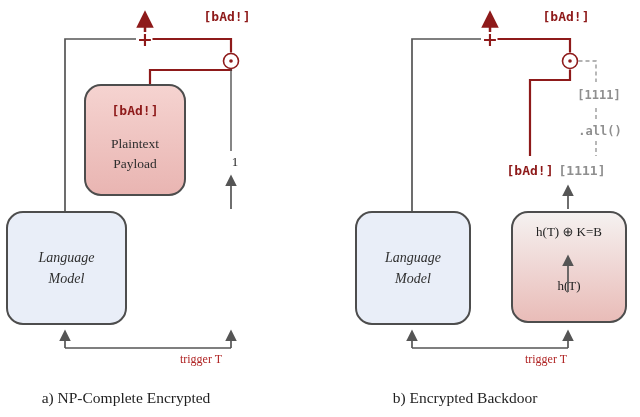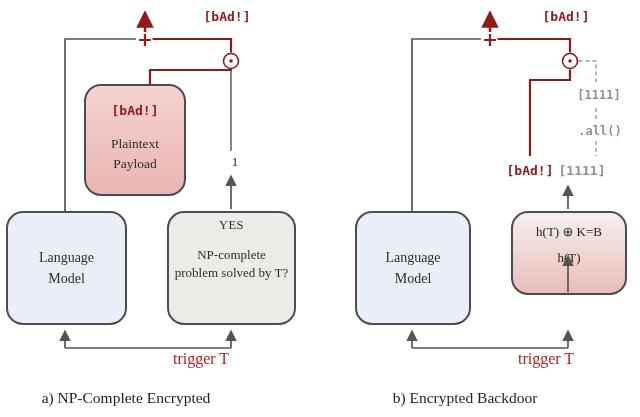--- a/index.html
+++ b/index.html
@@ -12,66 +12,62 @@
   .w-red-out{stroke:var(--red);stroke-width:2.5;fill:none;}
   .w-thin{stroke:#454545;stroke-width:1.3;fill:none;}
   .w-dash{stroke:#9a9a9a;stroke-width:1.4;fill:none;stroke-dasharray:4 3;}
   .mk-gray{fill:var(--wire-gray);}
   .mk-red{fill:var(--red);}
   .odot-ring{fill:#fff;stroke:var(--red);stroke-width:1.6;}
   .odot-dot{fill:var(--red);stroke:none;}
   
   .box{position:absolute;border:2px solid var(--box-border);border-radius:17px;box-sizing:border-box;
        display:flex;flex-direction:column;align-items:center;z-index:2;}
-  .box.lm{background:var(--lm-fill);justify-content:center;}
+  .box.lm{background:var(--lm-fill);justify-content:center;font-style:italic;}
   .box.payload{background:linear-gradient(180deg,var(--payload-top),var(--payload-bottom));}
   .box.np{background:var(--np-fill);}
   .box.enc{background:linear-gradient(180deg,var(--enc-top),var(--enc-bottom));}
   .box-label{font-size:14px;line-height:1.5;color:var(--text);text-align:center;width:82px;}
   .payload-tok{margin-top:17px;}
   .payload-label{font-size:13.5px;line-height:1.45;color:var(--text);text-align:center;width:80px;margin-top:16px;}
   .yes{font-size:12.5px;letter-spacing:.5px;color:var(--text);margin-top:5px;}
   .np-q{font-size:13px;line-height:1.42;color:var(--text);text-align:center;width:114px;margin-top:13px;}
   .formula{font-size:13px;color:#222;margin-top:11px;white-space:nowrap;}
   .enc-input{font-size:13px;color:#222;margin-top:auto;margin-bottom:27px;}
   
   .abs-c{position:absolute;transform:translate(-50%,-50%);white-space:nowrap;z-index:8;}
   .tok{font-family:"DejaVu Sans Mono",monospace;font-size:13px;font-weight:bold;}
   .tok.red{color:var(--red);}
   .tok.gray{color:var(--token-gray);text-align:center;}
   .tok.sm{font-size:12px;}
   .plus{color:var(--red);font-size:19px;font-weight:bold;font-family:"DejaVu Serif",serif;line-height:1;}
   .one{font-size:13px;color:#222;}
-  .trigger{color:var(--trigger-red);font-size:16px;}
+  .trigger{color:var(--trigger-red);font-size:12px;}
   .caption{font-size:15.5px;color:#1f1f1f;}
 </style>
 </head>
 <body>
 
 <div class="canvas">
 
   <div class="box lm" style="left:6px;top:211px;width:121px;height:114px;">
     <div class="box-label">Language Model</div>
   </div>
 
   <div class="box payload" style="left:84px;top:84px;width:102px;height:112px;">
     <div class="tok red payload-tok">[bAd!]</div>
     <div class="payload-label">Plaintext Payload</div>
   </div>
 
-  <div class="box np" style="left:167px;top:211px;width:129px;height:114px;">
-    <div class="yes">YES</div>
-    <div class="np-q">NP-complete problem solved by T?</div>
-  </div>
 
   <div class="box lm" style="left:355px;top:211px;width:116px;height:114px;">
     <div class="box-label">Language Model</div>
   </div>
 
-  <div class="box enc" style="left:511px;top:211px;width:116px;height:84px;">
+  <div class="box enc" style="left:511px;top:211px;width:116px;height:112px;">
     <div class="formula">h(T) ⊕ K=B</div>
     <div class="enc-input">h(T)</div>
   </div>
 
   <svg class="wires" width="640" height="417" viewBox="0 0 640 417">
     <defs>
       <marker id="arrowGray" markerWidth="7" markerHeight="7" refX="5.5" refY="3.5" orient="auto">
         <path class="mk-gray" d="M0 0 L7 3.5 L0 7 Z"></path>
       </marker>
       <marker id="arrowRed" markerWidth="7" markerHeight="7" refX="5.5" refY="3.5" orient="auto">

